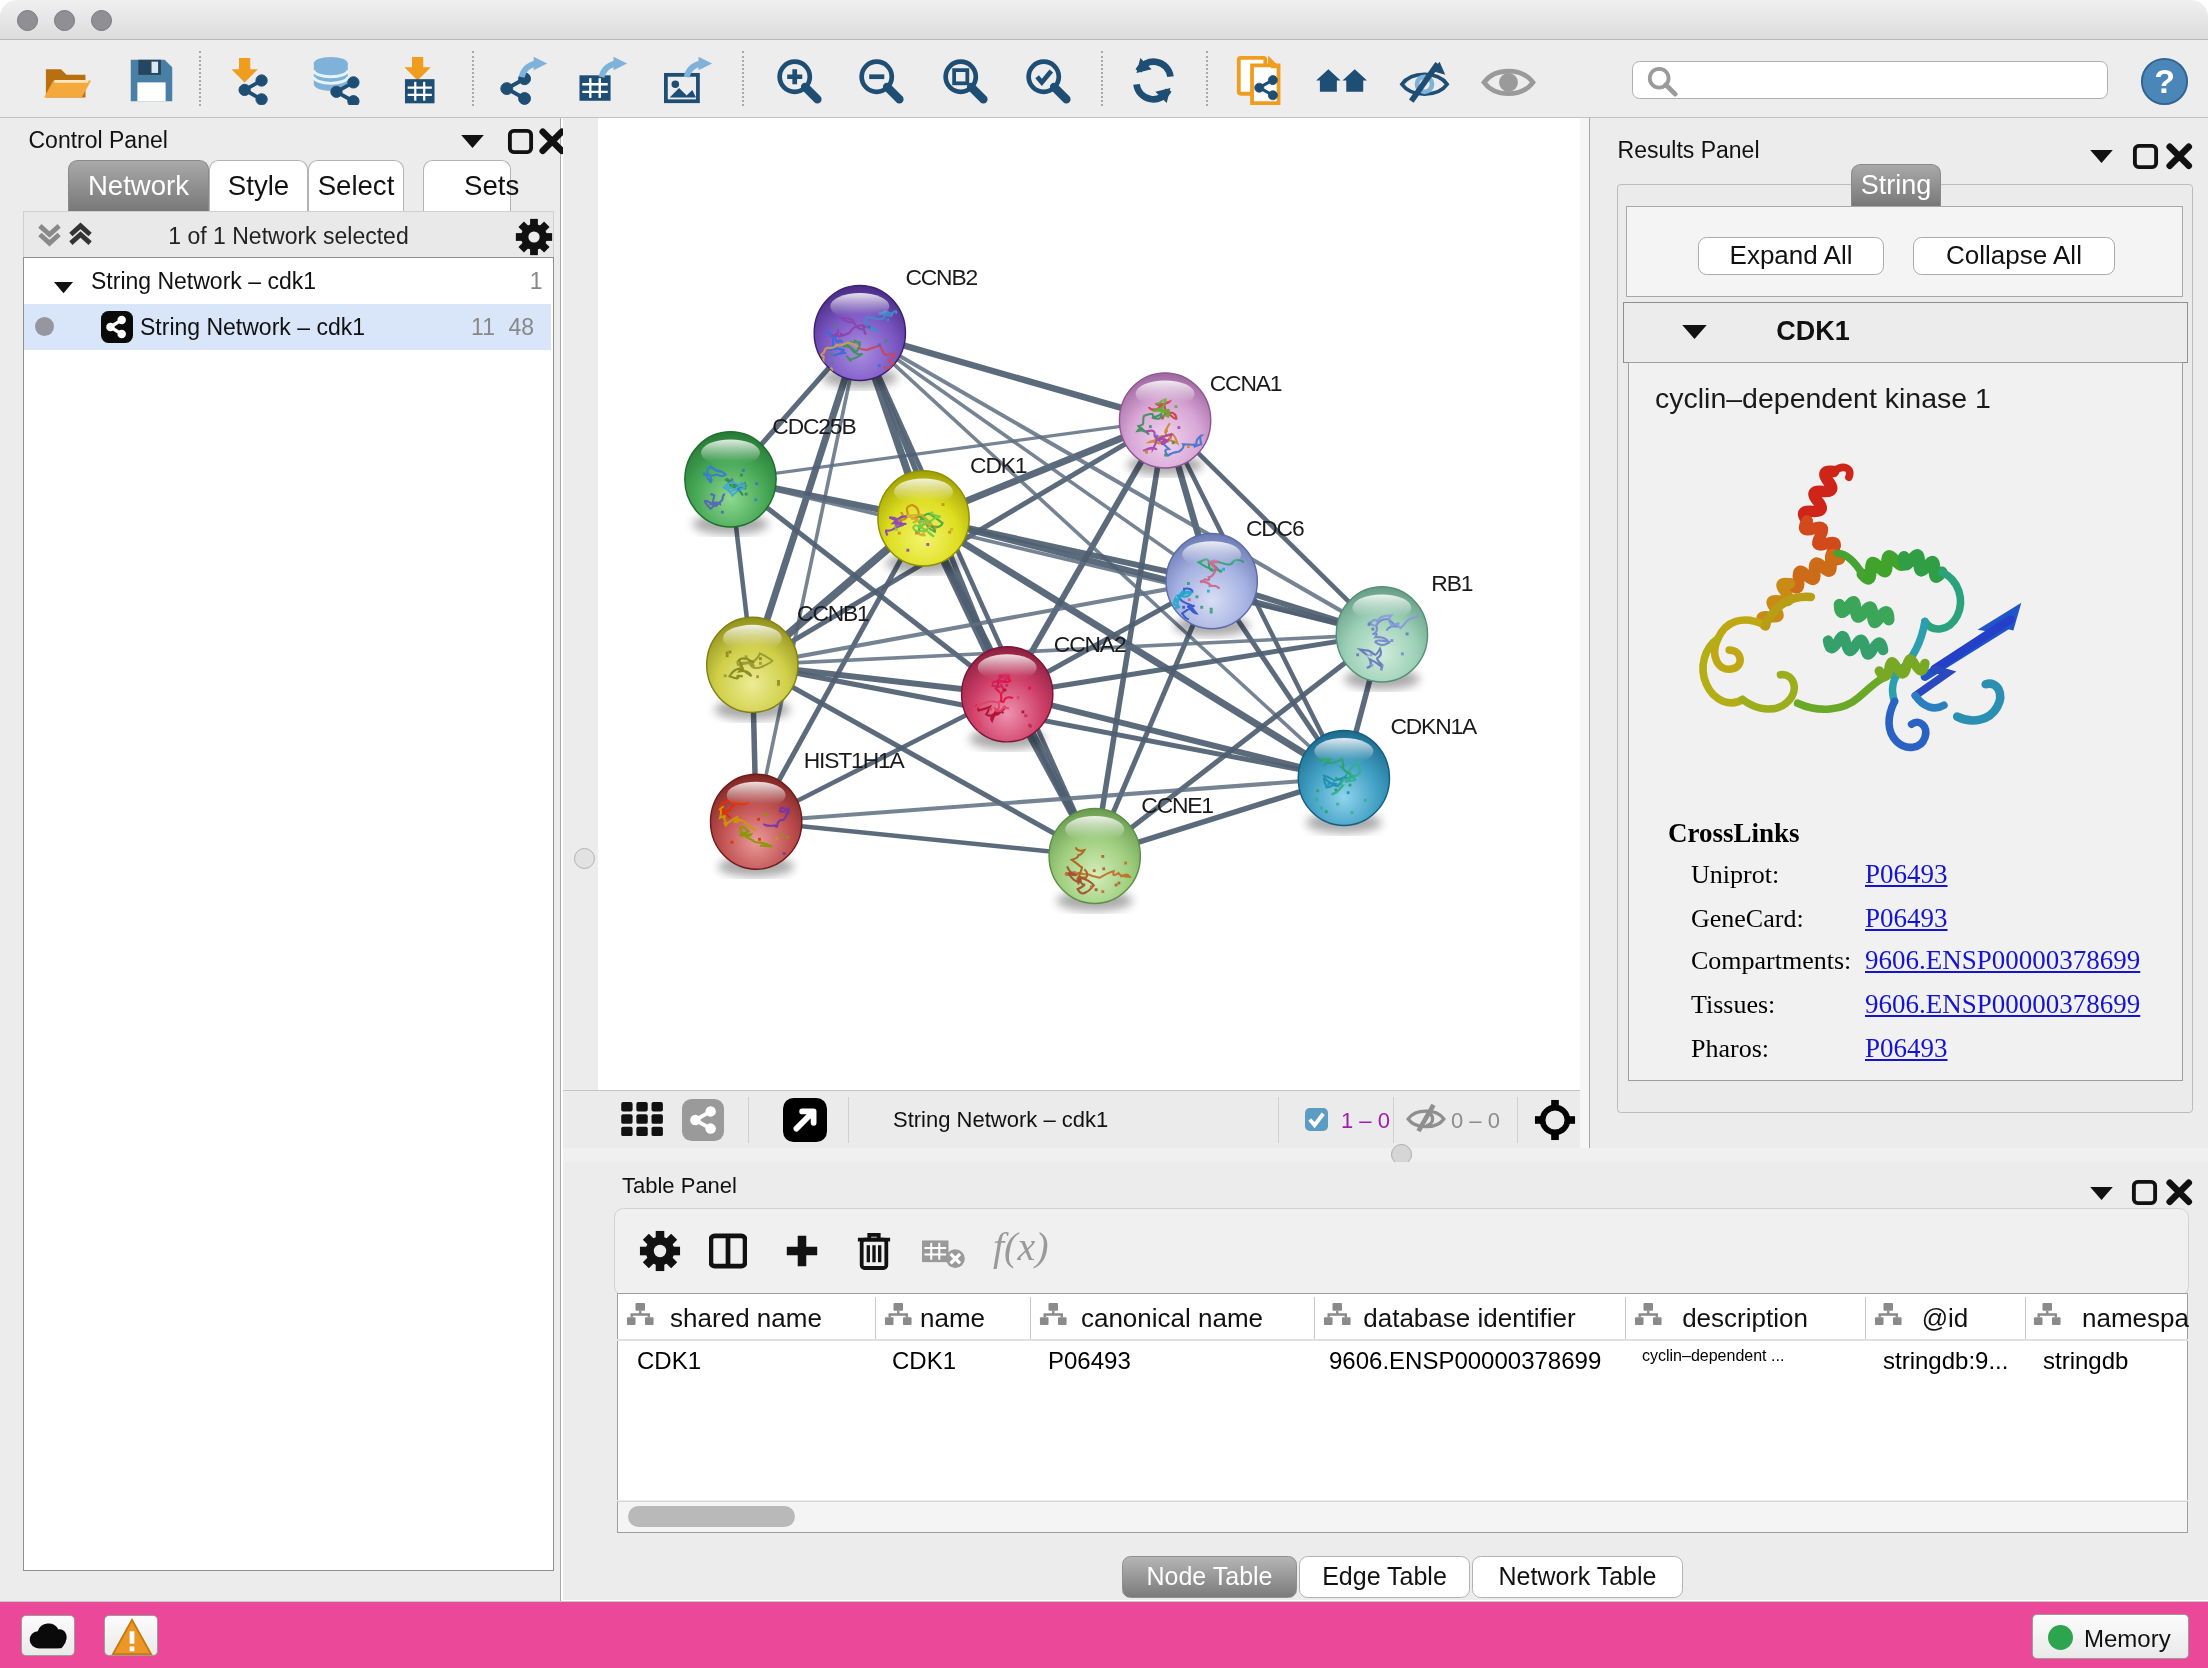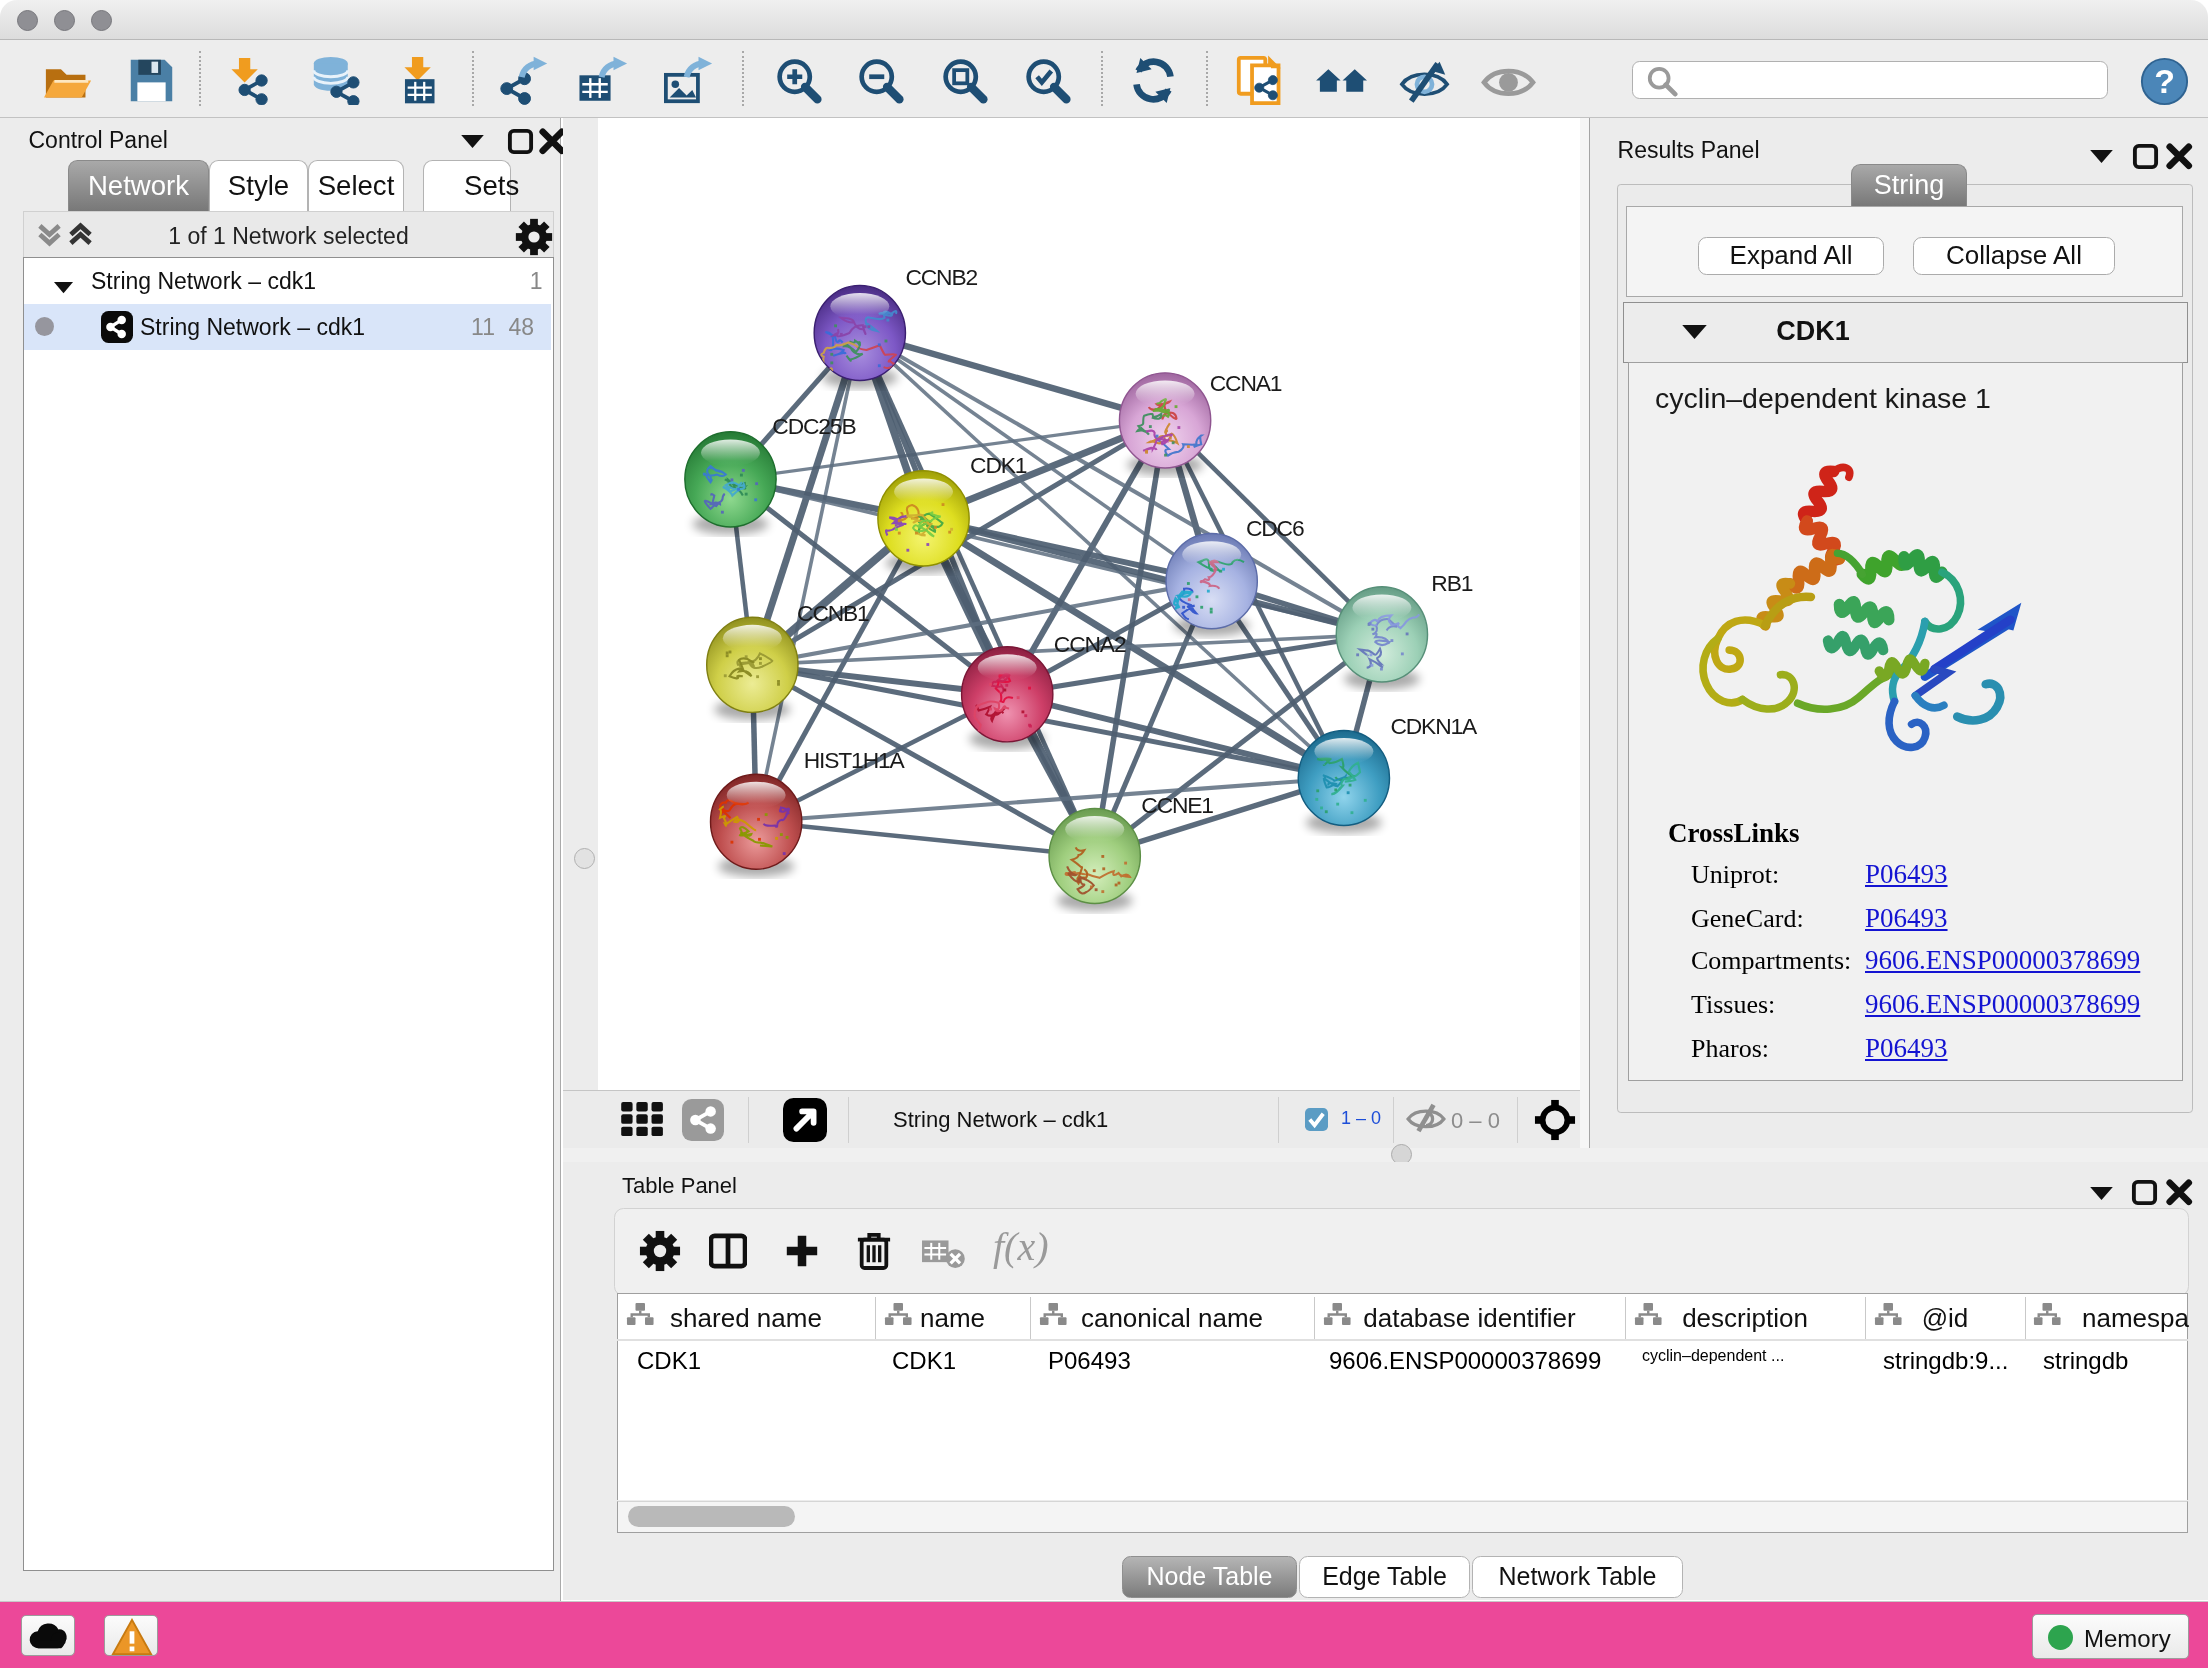--- a/index.html
+++ b/index.html
@@ -694,21 +694,21 @@
         <rect x="0" y="0" width="46" height="46" rx="11" fill="#000"></rect>
 <path d="M14 32 L30 16 M20 14 h12 v12" stroke="#fff" stroke-width="6" fill="none" stroke-linecap="round" stroke-linejoin="round"></path>
       </svg></div>
     <div class="abs" style="left:285px; top:5.7px; height:46px; border-left:1.9px solid #cfcfcf;"></div>
     <div class="abs" style="left:330px; top:16px; font-size:22px; color:#111;">String Network – cdk1</div>
     <div class="abs" style="left:715px; top:5.7px; height:46px; border-left:1.9px solid #cfcfcf;"></div>
     <div class="abs" style="left:742px; top:17px;"><svg width="23" height="23" viewBox="0 0 24 24" style="">
         <rect x="0" y="0" width="24" height="24" rx="5" fill="#5b9cc4"></rect>
 <path d="M5 12 L10 18 L19 6" stroke="#fff" stroke-width="4" fill="none"></path>
       </svg></div>
-    <div class="abs" style="left:778px; top:17px; font-size:18px; color:#1d4ed8;">1 – 0</div>
+    <div class="abs" style="left:778px; top:17px; font-size:22px; color:#a21caf;">1 – 0</div>
     <div class="abs" style="left:830px; top:5.7px; height:46px; border-left:1.9px solid #cfcfcf;"></div>
     <div class="abs" style="left:842px; top:11.4px;"><svg width="42" height="32" viewBox="0 0 44 34" style="">
 <path d="M3 18 C11 7 33 7 41 18 C33 29 11 29 3 18 Z" fill="none" stroke="#8f8f8f" stroke-width="3.5"></path>
 <path d="M22 11 a7 7 0 0 1 0 14" fill="none" stroke="#8f8f8f" stroke-width="3.5"></path>
 <path d="M30 3 L14 31" stroke="#8f8f8f" stroke-width="5"></path>
       </svg></div>
     <div class="abs" style="left:888px; top:17px; font-size:22px; color:#8c8c8c;">0 – 0</div>
     <div class="abs" style="left:954px; top:5.7px; height:46px; border-left:1.9px solid #cfcfcf;"></div>
     <div class="abs" style="left:971px; top:7.6px;"><svg width="42" height="42" viewBox="0 0 44 44" style="">
         <circle cx="22" cy="22" r="13" fill="none" stroke="#000" stroke-width="6"></circle>
@@ -728,21 +728,21 @@
     <div class="abs" style="left:499px; top:30px;"><svg width="25" height="16" viewBox="0 0 26 17" style="">
         <path d="M1 2 L25 2 L13.0 16 Z" fill="#111"></path>
       </svg></div>
     <div class="abs" style="left:542px; top:25px;"><svg width="27" height="27" viewBox="0 0 28 28" style="">
         <rect x="3" y="3" width="22" height="22" fill="none" stroke="#111" stroke-width="4" rx="4"></rect>
       </svg></div>
     <div class="abs" style="left:575px; top:24px;"><svg width="28.5" height="28.5" viewBox="0 0 30 30" style="">
         <path d="M5 5 L25 25 M25 5 L5 25" stroke="#111" stroke-width="7" stroke-linecap="round"></path>
       </svg></div>
     <div class="abs" style="left:27px; top:66px; width:576px; height:929px; background:#ebebeb; border:1.9px solid #bcbcbc; border-radius:3.8px;"></div>
-    <div class="tab sel" style="left:261px; top:46px; width:116px; height:42px; line-height:40px; font-size:27px;">String</div>
+    <div class="tab sel" style="left:261px; top:46px; width:90px; height:42px; line-height:40px; font-size:27px;">String</div>
     <div class="abs" style="left:36px; top:88px; width:557px; height:91px; background:#f4f4f4; border:1.9px solid #a8a8a8;"></div>
     <div class="rbtn" style="left:108px; top:119px; width:186px; height:38px; line-height:35px;">Expand All</div>
     <div class="rbtn" style="left:323px; top:119px; width:202px; height:38px; line-height:35px;">Collapse All</div>
     <div class="abs" style="left:33px; top:184px; width:565px; height:61px; background:#ececec; border:1.9px solid #8f8f8f;"></div>
     <div class="abs" style="left:91px; top:205px;"><svg width="27" height="17" viewBox="0 0 28 18" style="">
         <path d="M1 2 L27 2 L14.0 17 Z" fill="#111"></path>
       </svg></div>
     <div class="abs" style="left:33px; top:198px; width:380px; text-align:center; font-size:27px; font-weight:bold; color:#111;">CDK1</div>
     <div class="abs" style="left:38px; top:244px; width:555px; height:719px; background:#f1f1f1; border:1.9px solid #9f9f9f;"></div>
     <div class="abs" style="left:65px; top:264px; font-size:28.5px; color:#1a1a1a;">cyclin–dependent kinase 1</div>

